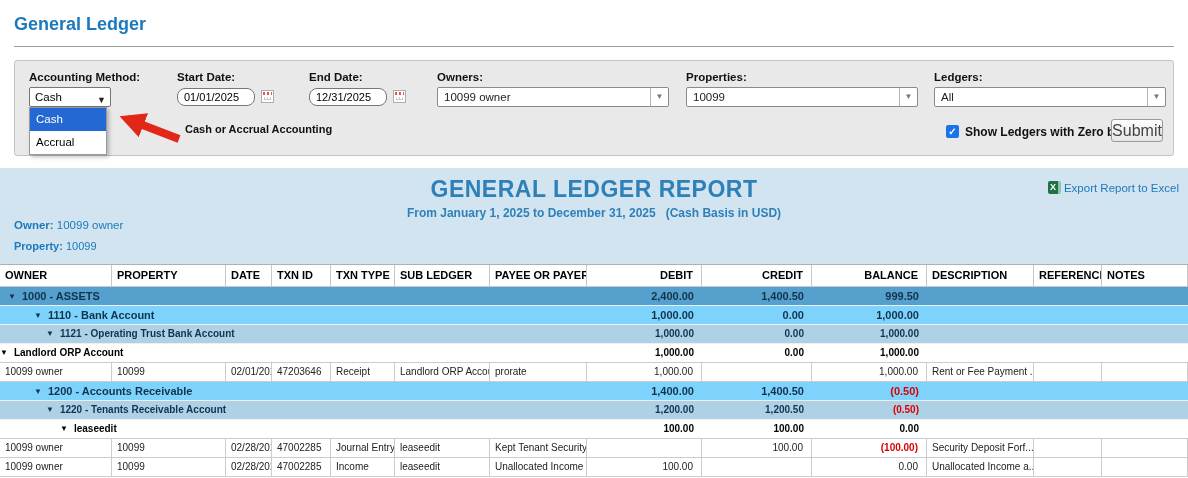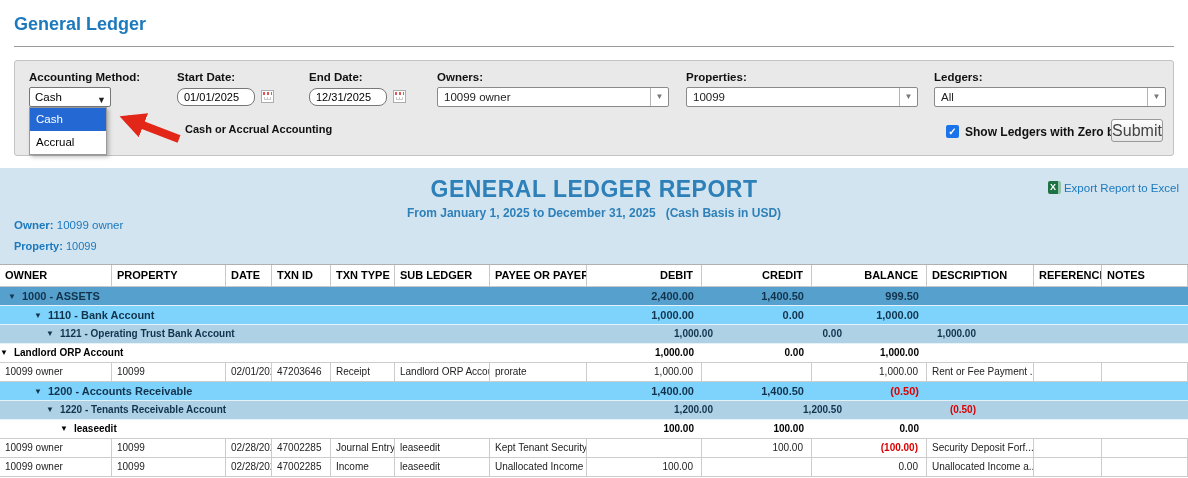--- a/index.html
+++ b/index.html
@@ -73,21 +73,21 @@
     padding-left: 5px; border-right: 1px solid #c9c9c9; overflow: hidden; white-space: nowrap; }
   .hc.num { text-align: right; padding-right: 8px; padding-left: 0; }
   .row { display: flex; height: 19px; overflow: hidden; }
   .row.data { background: #fff; border-bottom: 1px solid #ccc; }
   .dc { font-size: 10px; color: #222; line-height: 18px; padding-left: 5px;
     border-right: 1px solid #ccc; overflow: hidden; white-space: nowrap; }
   .dc.num { text-align: right; padding-right: 8px; padding-left: 0; }
   .row.group { font-weight: bold; }
   .row.g0 { background: #55a0cc; color: #13334d; border-bottom: 1px solid #e7f1f8; font-size: 11px; }
   .row.g1 { background: #7dd3fc; color: #13334d; border-bottom: 1px solid #e7f1f8; font-size: 11px; }
-  .row.g2 { background: #aed1e6; color: #13334d; border-bottom: 1px solid #e7f1f8; font-size: 10px; gap: 19px; }
+  .row.g2 { background: #aed1e6; color: #13334d; border-bottom: 1px solid #e7f1f8; font-size: 10px; }
   .row.g3 { background: #fff; color: #000; border-bottom: 1px solid #ccc; font-size: 10px; }
   .gc { line-height: 18px; overflow: hidden; white-space: nowrap; }
   .gc.num { text-align: right; padding-right: 8px; font-weight: bold; }
   .gc.fill { flex: 1; }
   .tri { font-size: 8px; margin-right: 6px; vertical-align: 1px; }
   .neg { color: #dd0000 !important; font-weight: bold; }
 </style>
 </head>
 <body>
 

